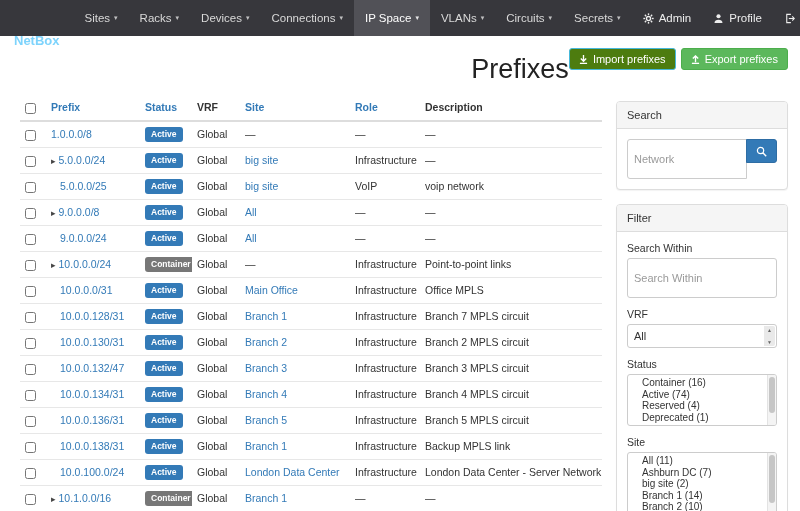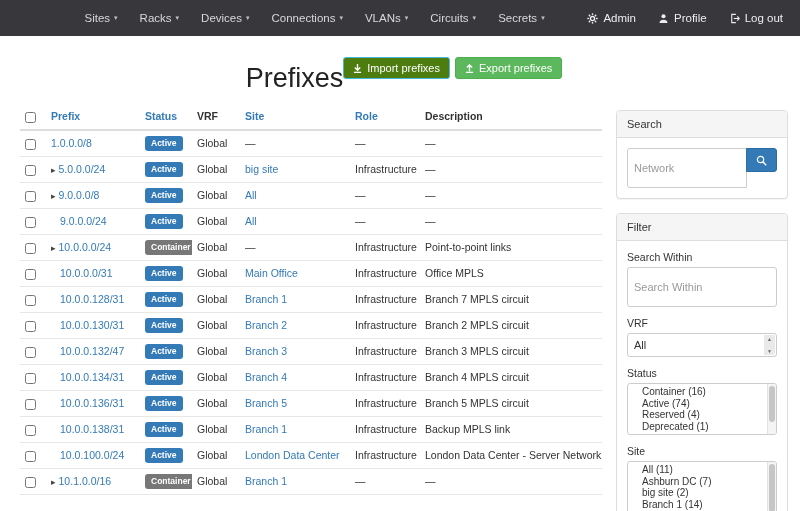--- a/index.html
+++ b/index.html
@@ -4,31 +4,31 @@
 <style>
   * { box-sizing: border-box; }
   html,body { margin:0; padding:0; }
   body {
     width:800px; height:511px; overflow:hidden; background:#fff;
     font-family:"Liberation Sans","DejaVu Sans",sans-serif; color:#333;
     position:relative;
   }
   
   .navbar { height:36px; background:#37373c; display:flex; align-items:stretch; font-size:11.5px; }
-  .brand { display:flex; align-items:center; padding:0 14px; color:#ffffff; font-weight:bold; font-size:13px; cursor:pointer;margin-top:40px; }
+  .brand { display:flex; align-items:center; padding:0 14px; color:#7dd3fc; font-weight:bold; font-size:13px; cursor:pointer;margin-top:40px; }
   .nav-items { display:flex; align-items:stretch; }
   .nav-item { display:flex; align-items:center; padding:0 11px; color:#d9d9d9; cursor:pointer; white-space:nowrap; }
   .nav-item.active { background:#515157; color:#fff; }
   .caret-ch { margin-left:4px; font-size:7px; opacity:.85; }
   .nav-right { margin-left:auto; display:flex; align-items:stretch; padding-right:6px; }
   .nav-right .nav-item { color:#ededed; gap:5px;justify-content:flex-end; }
   .nav-ico { display:inline-flex; align-items:center; }
   
   .page { padding:0 12px 0 20px; }
-  .page-header { display:flex; justify-content:center; align-items:flex-start; padding-top:17px; }
+  .page-header { display:flex; justify-content:flex-end; align-items:flex-start; padding-top:8px; }
   h1 { font-size:27px; font-weight:400; margin:10px 0 10px; color:#222; }
   .actions { display:flex; gap:5px; margin-top:4px; }
   .btn { border:1px solid transparent; border-radius:3px; color:#fff; font-size:11px; padding:4px 9px;
          display:inline-flex; align-items:center; gap:5px; cursor:pointer; font-family:inherit; }
   .btn-primary { background:#337ab7; border-color:#2e6da4; }
   .btn-info    { background:#4d7c0f; border-color:#46b8da; }
   .btn-success { background:#5cb85c; border-color:#4cae4c; }
   .btn svg { display:block; }
   
   .content-row { display:flex; gap:14px; align-items:flex-start; }
@@ -85,20 +85,24 @@
         <span class="caret-ch">▾</span>
       </div>
       <div class="nav-item">
         <span>Devices</span>
         <span class="caret-ch">▾</span>
       </div>
       <div class="nav-item">
         <span>Connections</span>
         <span class="caret-ch">▾</span>
       </div>
+      <div class="nav-item active">
+        <span>IP Space</span>
+        <span class="caret-ch">▾</span>
+      </div>
       <div class="nav-item">
         <span>VLANs</span>
         <span class="caret-ch">▾</span>
       </div>
       <div class="nav-item">
         <span>Circuits</span>
         <span class="caret-ch">▾</span>
       </div>
       <div class="nav-item">
         <span>Secrets</span>
@@ -208,20 +212,29 @@
               <td>—</td>
             </tr>
             <tr>
               <td><input type="checkbox" style=""></td>
               <td><span class="indent" style="width: 0px;"></span><span class="row-caret">▸</span><a>5.0.0.0/24</a></td>
               <td><span class="badge active">Active</span></td>
               <td>Global</td>
               <td><a>big site</a></td>
               <td>Infrastructure</td>
               <td>—</td>
+            </tr>
+            <tr>
+              <td><input type="checkbox" style=""></td>
+              <td><span class="indent" style="width: 9px;"></span><a>5.0.0.0/25</a></td>
+              <td><span class="badge active">Active</span></td>
+              <td>Global</td>
+              <td><a>big site</a></td>
+              <td>VoIP</td>
+              <td>voip network</td>
             </tr>
             <tr>
               <td><input type="checkbox" style=""></td>
               <td><span class="indent" style="width: 0px;"></span><span class="row-caret">▸</span><a>9.0.0.0/8</a></td>
               <td><span class="badge active">Active</span></td>
               <td>Global</td>
               <td><a>All</a></td>
               <td>—</td>
               <td>—</td>
             </tr>

